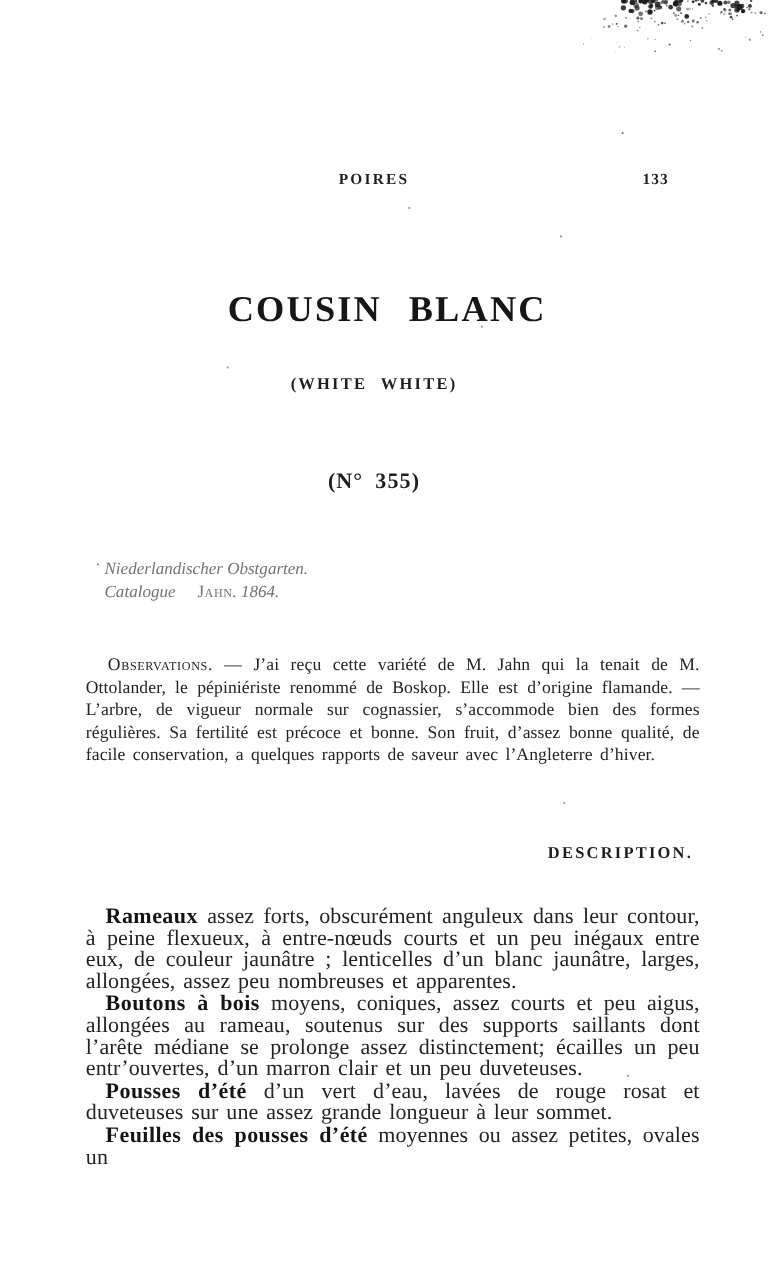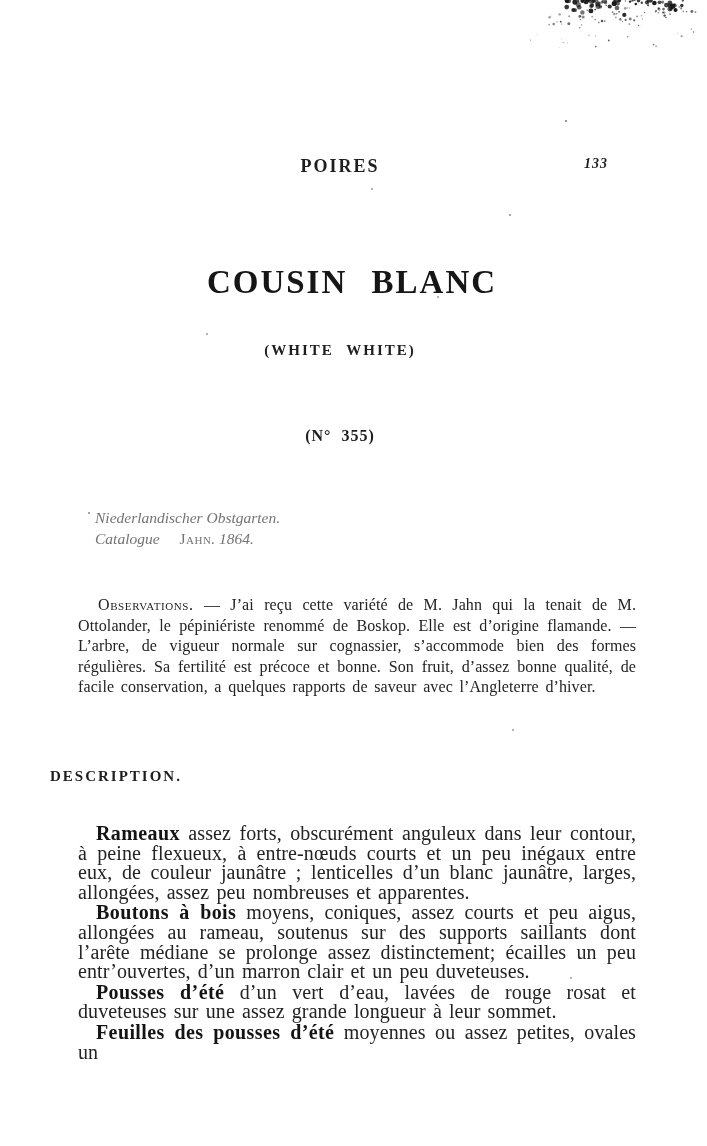--- a/index.html
+++ b/index.html
@@ -10,57 +10,57 @@
     background: #ffffff;
     font-family: "Liberation Serif", serif;
     color: #222222;
     overflow: hidden;
   }
   .smudge-svg { position:absolute; top:0; left:0; }
   .speck { position:absolute; background:#3a3a3a; border-radius:50%; }
 
   .running-title {
     position:absolute; top:156px; left:78px; width:524px;
-    text-align:center; font-weight:bold; font-size:18px;
+    text-align:center; font-weight:bold; font-size:14px;
     letter-spacing:2px; color:#1e1e1e;
   }
   .page-number {
     position:absolute; top:156px; left:584px; width:30px;
-    font-weight:bold; font-size:14px; letter-spacing:1px; color:#1e1e1e;font-style:italic;
+    font-weight:bold; font-size:14px; letter-spacing:1px; color:#1e1e1e;
   }
   .title {
     position:absolute; top:252px; left:50px; width:580px; margin:12px;
     text-align:center; font-size:33px; font-weight:bold;
     letter-spacing:2px; word-spacing:14px; color:#161616;
     font-family:"Liberation Serif", serif;
   }
   .subtitle {
     position:absolute; top:342px; left:50px; width:580px;
     text-align:center; font-size:15px; font-weight:bold;
     letter-spacing:2px; word-spacing:7px; color:#1e1e1e;
   }
   .variety-number {
     position:absolute; top:427px; left:50px; width:580px;
-    text-align:center; font-size:16px; font-weight:bold;
+    text-align:center; font-size:20px; font-weight:bold;
     letter-spacing:1px; word-spacing:5px; color:#1e1e1e;
   }
   .references {
     position:absolute; top:507px; left:95px; width:450px;
     font-size:15.5px; line-height:21px; font-style:italic; color:#737373;
   }
   .ref-name { font-style:normal; font-variant:small-caps; letter-spacing:0.5px;margin-left:16px; }
   .observations {
     position:absolute; top:595px; left:78px; width:558px; margin:0;
     font-size:16px; line-height:20.5px; text-align:justify;
     text-indent:20px; word-spacing:2.5px; letter-spacing:0.1px; color:#232323;
   }
   .smallcaps { font-variant:small-caps; letter-spacing:0.6px; }
   .description-heading {
     position:absolute; top:768px; left:50px; width:580px; margin:0;
-    text-align:left; font-size:15px; font-weight:bold;
+    text-align:right; font-size:15px; font-weight:bold;
     letter-spacing:2px; color:#1e1e1e;
   }
   .description {
     position:absolute; top:824px; left:78px; width:558px;
     font-size:20px; line-height:19.6px; text-align:justify;
     word-spacing:2px; letter-spacing:0.1px; color:#232323;
   }
   .description p { margin:0 0 1px 0; text-indent:18px; }
   .lead { font-weight:bold; letter-spacing:0.4px; color:#141414; }
 </style>

